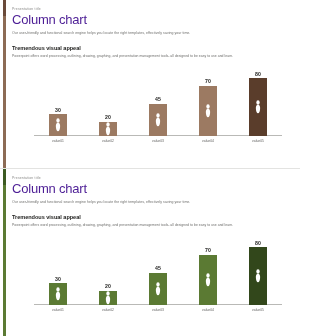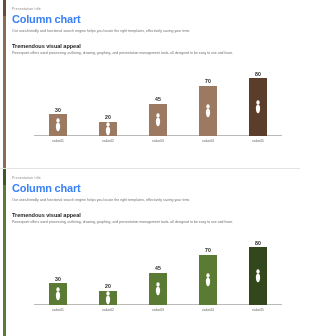--- a/index.html
+++ b/index.html
@@ -57,23 +57,23 @@
     bottom: 0;
   }
   .eyebrow {
     font-size: 3.4px;
     letter-spacing: 0.2px;
     color: #8a8a88;
     margin-top: 8px;
     line-height: 1;
   }
   .slide-title {
-    font-size: 11px;
-    font-weight: bold;
-    color: #3b82f6;
+    font-size: 13px;
+    font-weight: normal;
+    color: #4c1d95;
     letter-spacing: -0.2px;
     line-height: 1.1;
     margin-top: 2px;
   }
   .slide-subtitle {
     font-size: 3.5px;
     color: #6d6d6b;
     line-height: 1.25;
     margin-top: 3px;
     letter-spacing: 0.05px;

